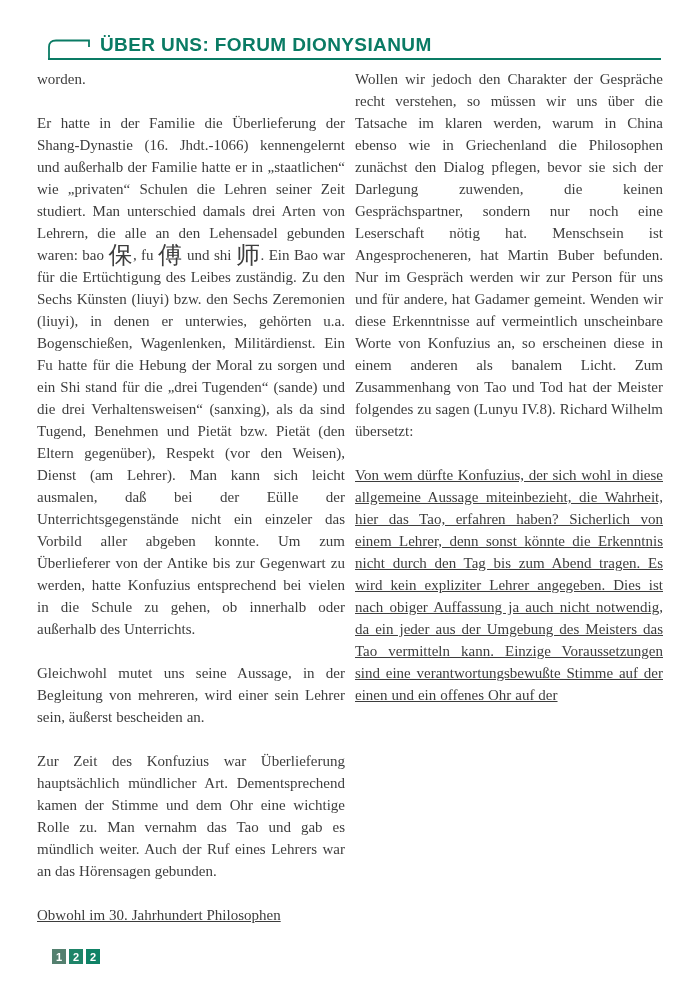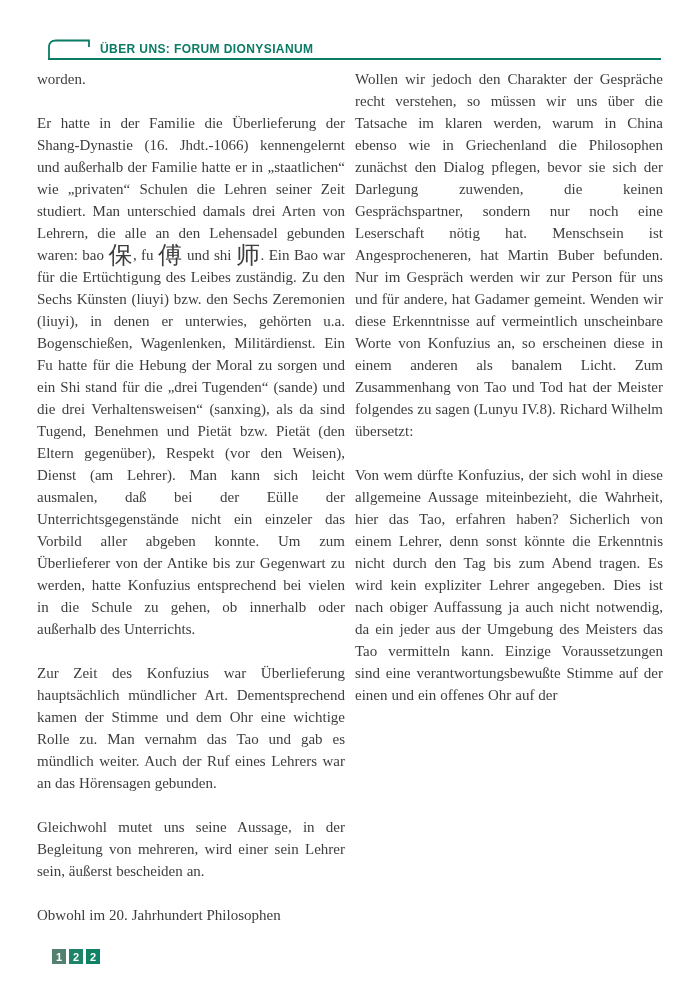--- a/index.html
+++ b/index.html
@@ -30,21 +30,21 @@
     bottom: -2px;
     width: 42px;
     height: 21px;
   }
   .header-title {
     position: absolute;
     left: 52px;
     bottom: 2px;
     font-family: "Liberation Sans", sans-serif;
     font-weight: bold;
-    font-size: 12px;
+    font-size: 19px;
     letter-spacing: 0.4px;
     color: #0a7b64;
     white-space: nowrap;
   }
   
   .columns {
     position: absolute;
     top: 68px;
     left: 37px;
     width: 626px;
@@ -59,20 +59,21 @@
     text-align: justify;
     hyphens: auto;
     -webkit-hyphens: auto;
     word-spacing: 0.2px;
   }
   .col p {
     margin: 0 0 22px 0;
   }
   .col p:last-child {
     margin-bottom: 9px;
+    text-decoration: underline;
   }
   .cjk {
     font-size: 24px;
     line-height: 0;
     vertical-align: -3px;
     color: #3d3d3d;
   }
   
   .pagenum {
     position: absolute;
@@ -103,23 +104,23 @@
       <path d="M1 21 L1 8 Q1 1.5 8 1.5 L41 1.5 L41 8" stroke="#0a7b64" stroke-width="1.8" fill="none"></path>
     </svg>
     <span class="header-title">ÜBER UNS: FORUM DIONYSIANUM</span>
   </div>
 
   <div class="columns">
 
     <div class="col">
       <p>worden.</p>
       <p><span>Er hatte in der Familie die Überlieferung der Shang-Dynastie (16. Jhdt.-1066) kennengelernt und außerhalb der Familie hatte er in „staatlichen“ wie „privaten“ Schulen die Lehren seiner Zeit studiert. Man unterschied damals drei Arten von Lehrern, die alle an den Lehensadel gebunden waren: bao </span><span class="cjk">保</span><span>, fu </span><span class="cjk">傅</span><span> und shi </span><span class="cjk">师</span><span>. Ein Bao war für die Ertüchtigung des Leibes zuständig. Zu den Sechs Künsten (liuyi) bzw. den Sechs Zeremonien (liuyi), in denen er unterwies, gehörten u.a. Bogenschießen, Wagenlenken, Militärdienst. Ein Fu hatte für die Hebung der Moral zu sorgen und ein Shi stand für die „drei Tugenden“ (sande) und die drei Verhaltensweisen“ (sanxing), als da sind Tugend, Benehmen und Pietät bzw. Pietät (den Eltern gegenüber), Respekt (vor den Weisen), Dienst (am Lehrer). Man kann sich leicht ausmalen, daß bei der Eülle der Unterrichtsgegenstände nicht ein einzeler das Vorbild aller abgeben konnte. Um zum Überlieferer von der Antike bis zur Gegenwart zu werden, hatte Konfuzius entsprechend bei vielen in die Schule zu gehen, ob innerhalb oder außerhalb des Unterrichts.</span></p>
+      <p>Gleichwohl mutet uns seine Aussage, in der Begleitung von mehreren, wird einer sein Lehrer sein, äußerst bescheiden an.</p>
       <p>Zur Zeit des Konfuzius war Überlieferung hauptsächlich mündlicher Art. Dementsprechend kamen der Stimme und dem Ohr eine wichtige Rolle zu. Man vernahm das Tao und gab es mündlich weiter. Auch der Ruf eines Lehrers war an das Hörensagen gebunden.</p>
-      <p>Gleichwohl mutet uns seine Aussage, in der Begleitung von mehreren, wird einer sein Lehrer sein, äußerst bescheiden an.</p>
-      <p>Obwohl im 20. Jahrhundert Philosophen</p>
+      <p>Obwohl im 30. Jahrhundert Philosophen</p>
     </div>
 
     <div class="col">
       <p>Wollen wir jedoch den Charakter der Gespräche recht verstehen, so müssen wir uns über die Tatsache im klaren werden, warum in China ebenso wie in Griechenland die Philosophen zunächst den Dialog pflegen, bevor sie sich der Darlegung zuwenden, die keinen Gesprächspartner, sondern nur noch eine Leserschaft nötig hat. Menschsein ist Angesprocheneren, hat Martin Buber befunden. Nur im Gespräch werden wir zur Person für uns und für andere, hat Gadamer gemeint. Wenden wir diese Erkenntnisse auf vermeintlich unscheinbare Worte von Konfuzius an, so erscheinen diese in einem anderen als banalem Licht. Zum Zusammenhang von Tao und Tod hat der Meister folgendes zu sagen (Lunyu IV.8). Richard Wilhelm übersetzt:</p>
       <p>Von wem dürfte Konfuzius, der sich wohl in diese allgemeine Aussage miteinbezieht, die Wahrheit, hier das Tao, erfahren haben? Sicherlich von einem Lehrer, denn sonst könnte die Erkenntnis nicht durch den Tag bis zum Abend tragen. Es wird kein expliziter Lehrer angegeben. Dies ist nach obiger Auffassung ja auch nicht notwendig, da ein jeder aus der Umgebung des Meisters das Tao vermitteln kann. Einzige Voraussetzungen sind eine verantwortungsbewußte Stimme auf der einen und ein offenes Ohr auf der</p>
     </div>
 
   </div>
 
   <div class="pagenum">

